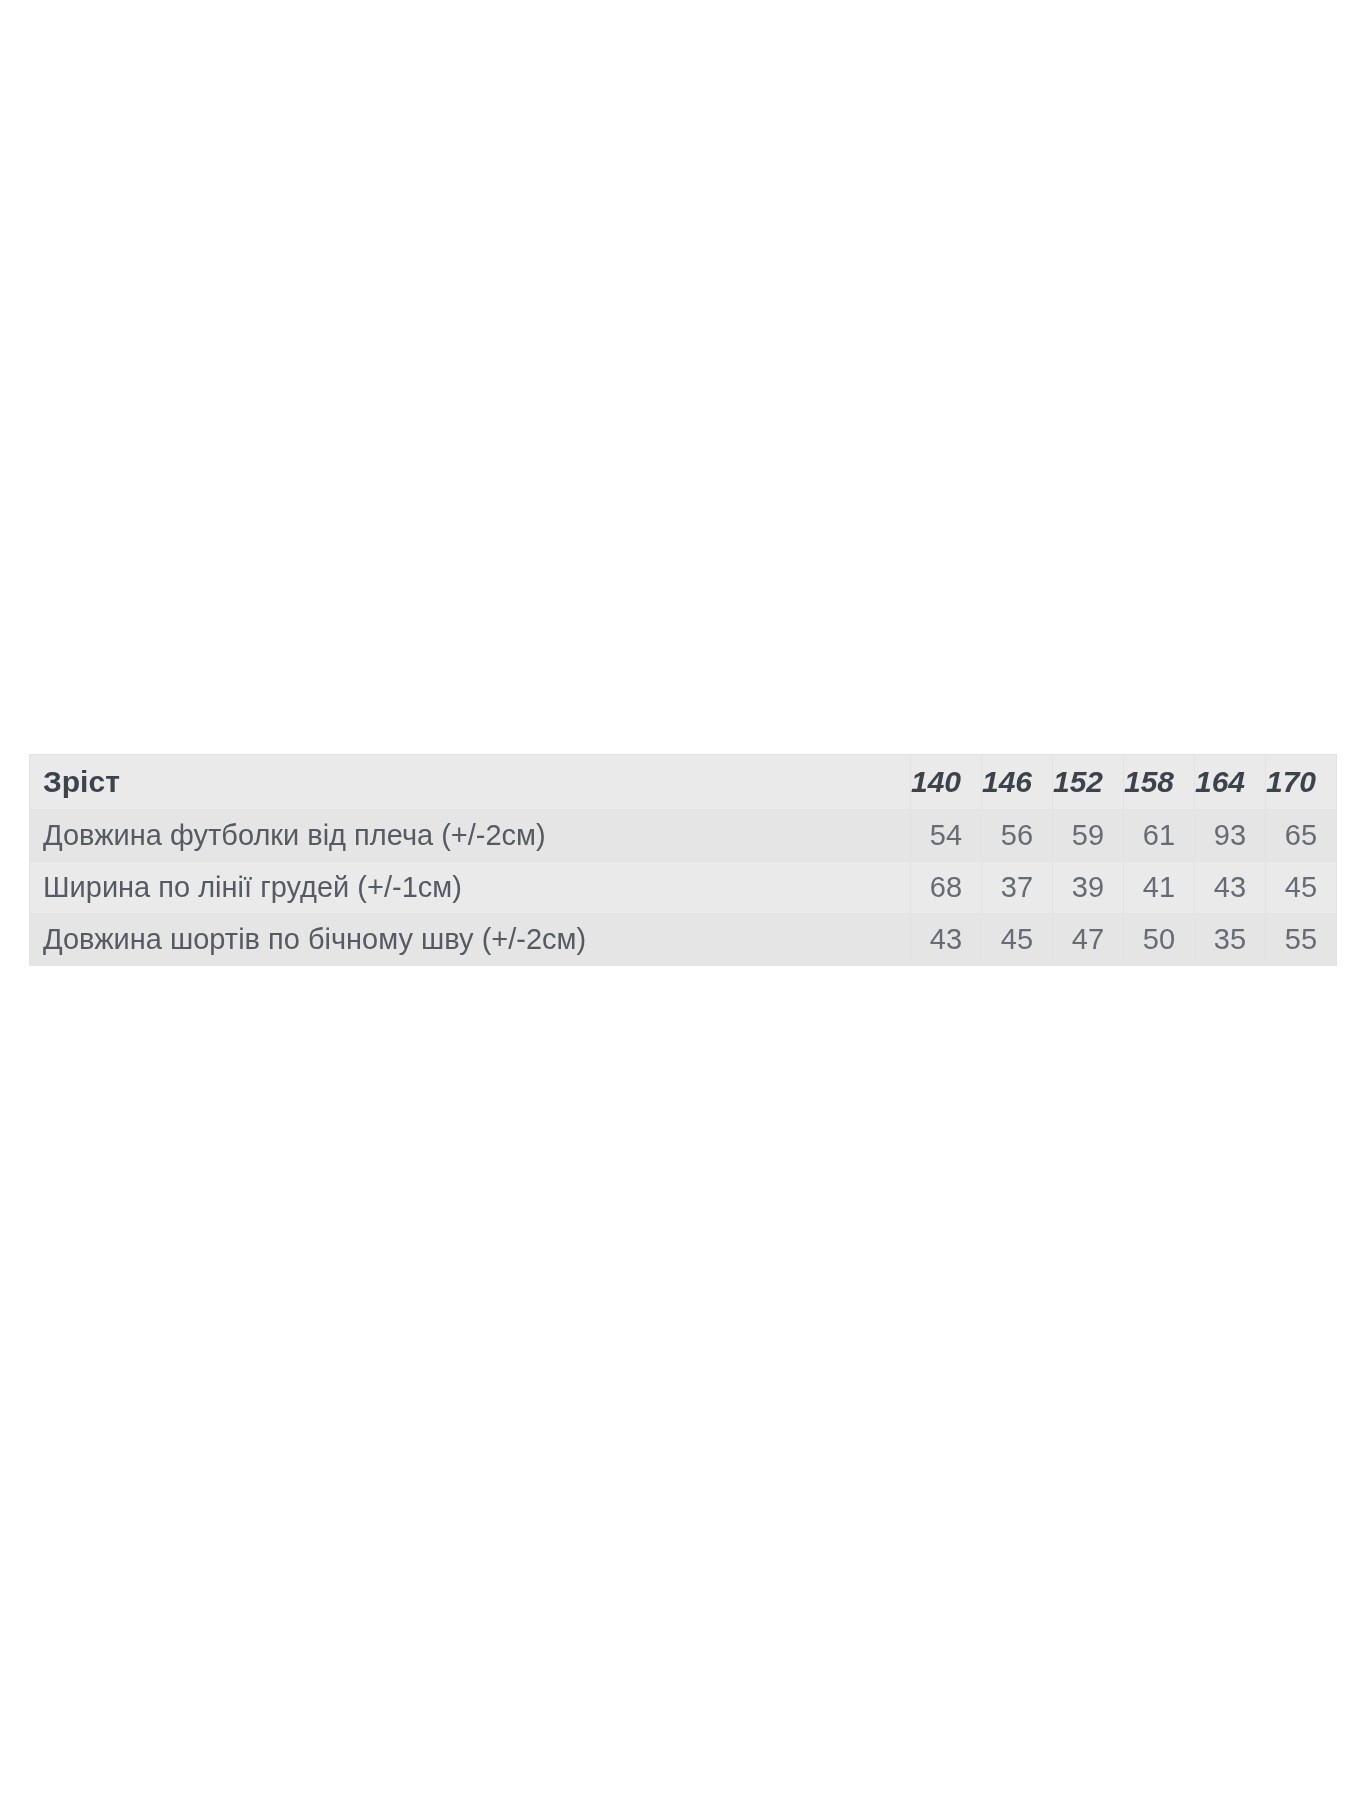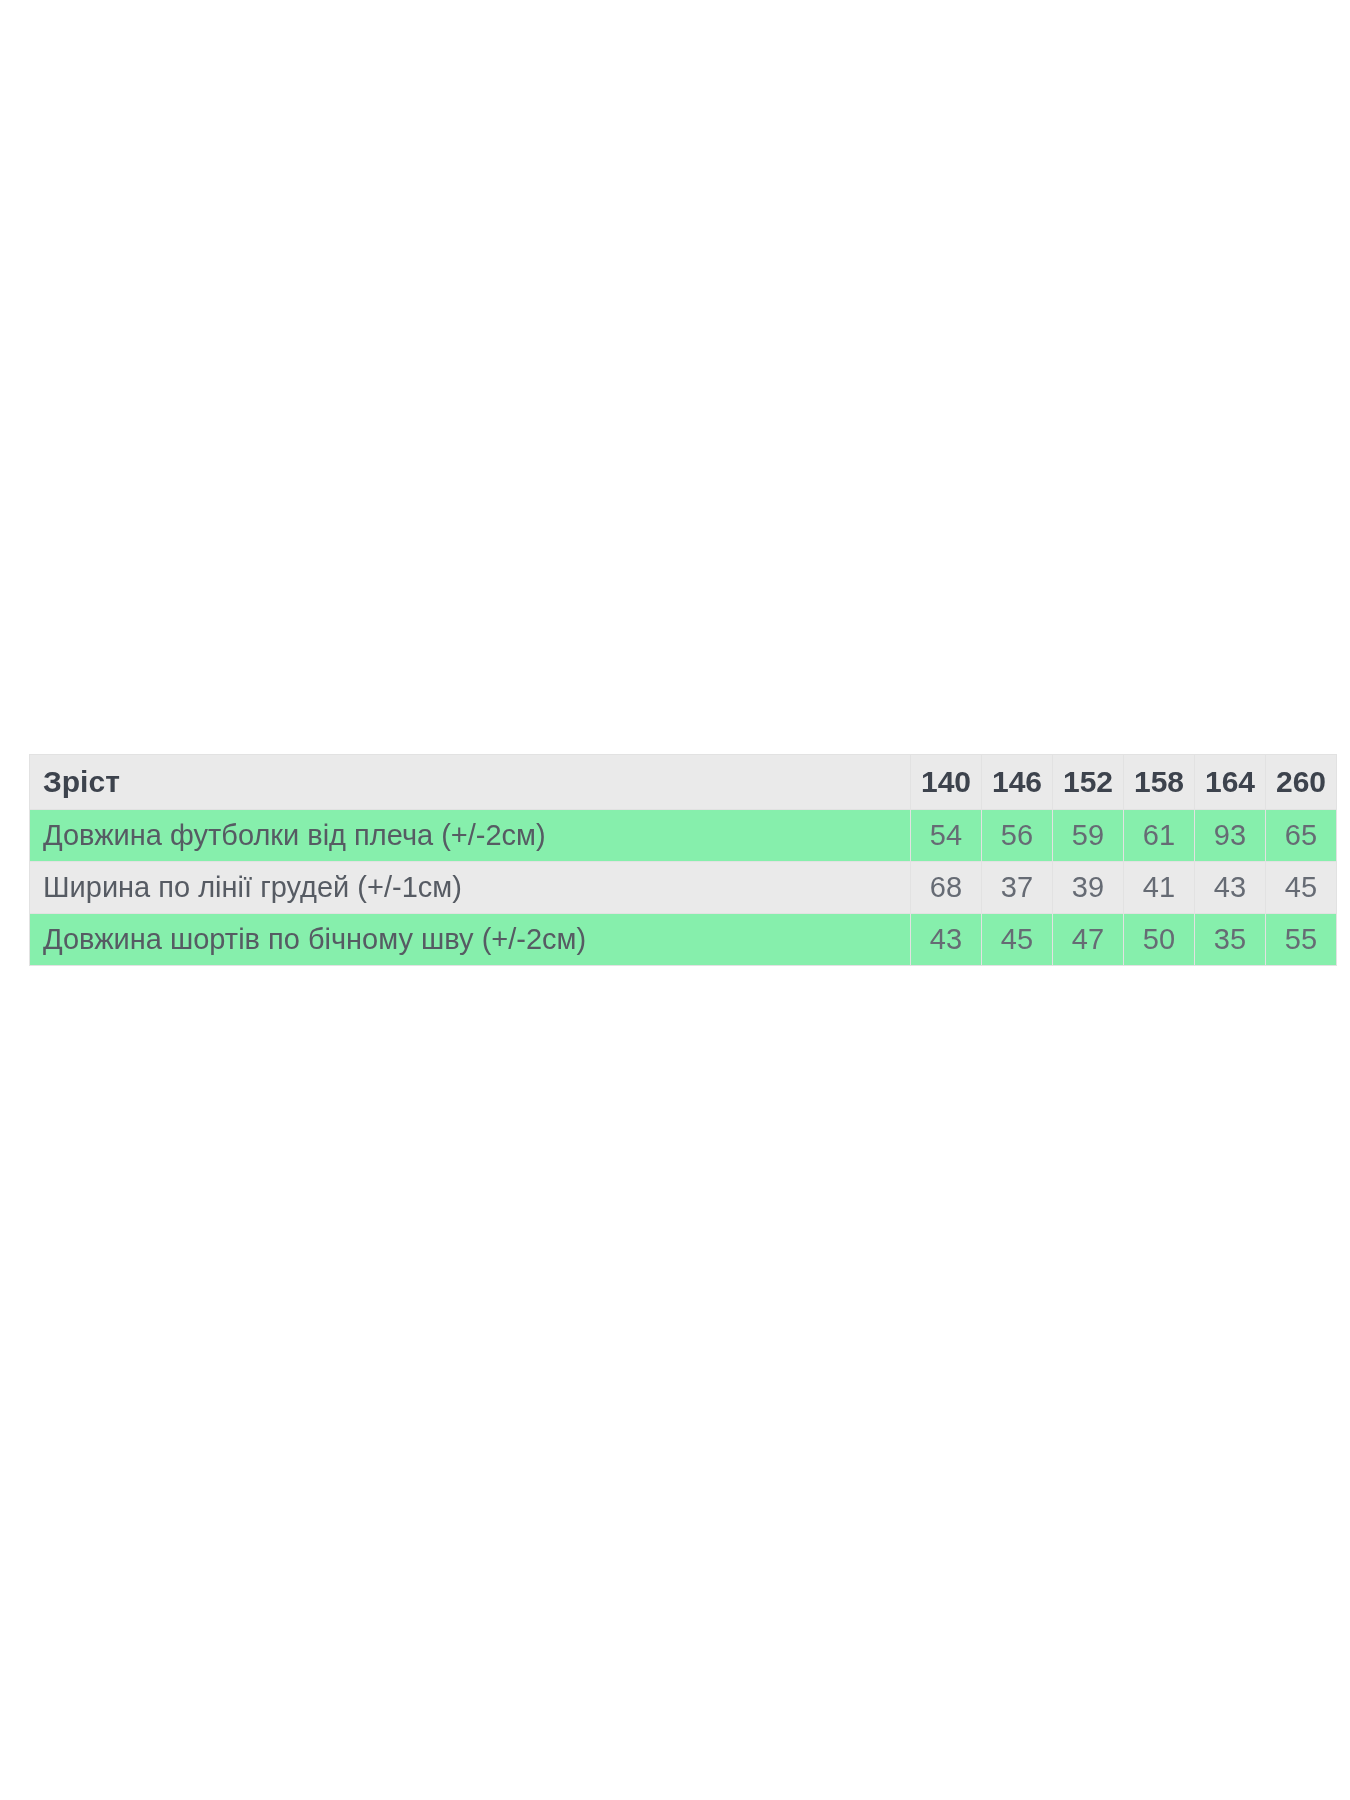--- a/index.html
+++ b/index.html
@@ -37,29 +37,30 @@
     height: 52px;
     font-size: 30px;
     font-weight: 700;
     color: #3d434d;
   }
   thead th.label-cell {
     text-align: left;
     padding-left: 13px;
   }
   thead th.size-cell {
-    text-align: center;
+    text-align: left;
     width: 70px;
     padding: 0;
+    font-style: italic;
   }
   tbody td {
     height: 49px;
     font-size: 29px;
     font-weight: 400;
-    background: #86efac;
+    background: #e5e5e5;
   }
   tbody tr:nth-child(even) td {
     background: #eaeaea;
   }
   tbody td.label-cell {
     text-align: left;
     padding-left: 13px;
     color: #565b63;
   }
   tbody td.value-cell {
@@ -74,21 +75,21 @@
 <div class="table-wrap">
   <table class="size-table">
     <thead>
       <tr>
           <th class="label-cell">Зріст</th>
           <th class="size-cell">140</th>
           <th class="size-cell">146</th>
           <th class="size-cell">152</th>
           <th class="size-cell">158</th>
           <th class="size-cell">164</th>
-          <th class="size-cell">260</th>
+          <th class="size-cell">170</th>
         </tr>
     </thead>
     <tbody>
         <tr>
           <td class="label-cell">Довжина футболки від плеча (+/-2см)</td>
           <td class="value-cell">54</td>
           <td class="value-cell">56</td>
           <td class="value-cell">59</td>
           <td class="value-cell">61</td>
           <td class="value-cell">93</td>

